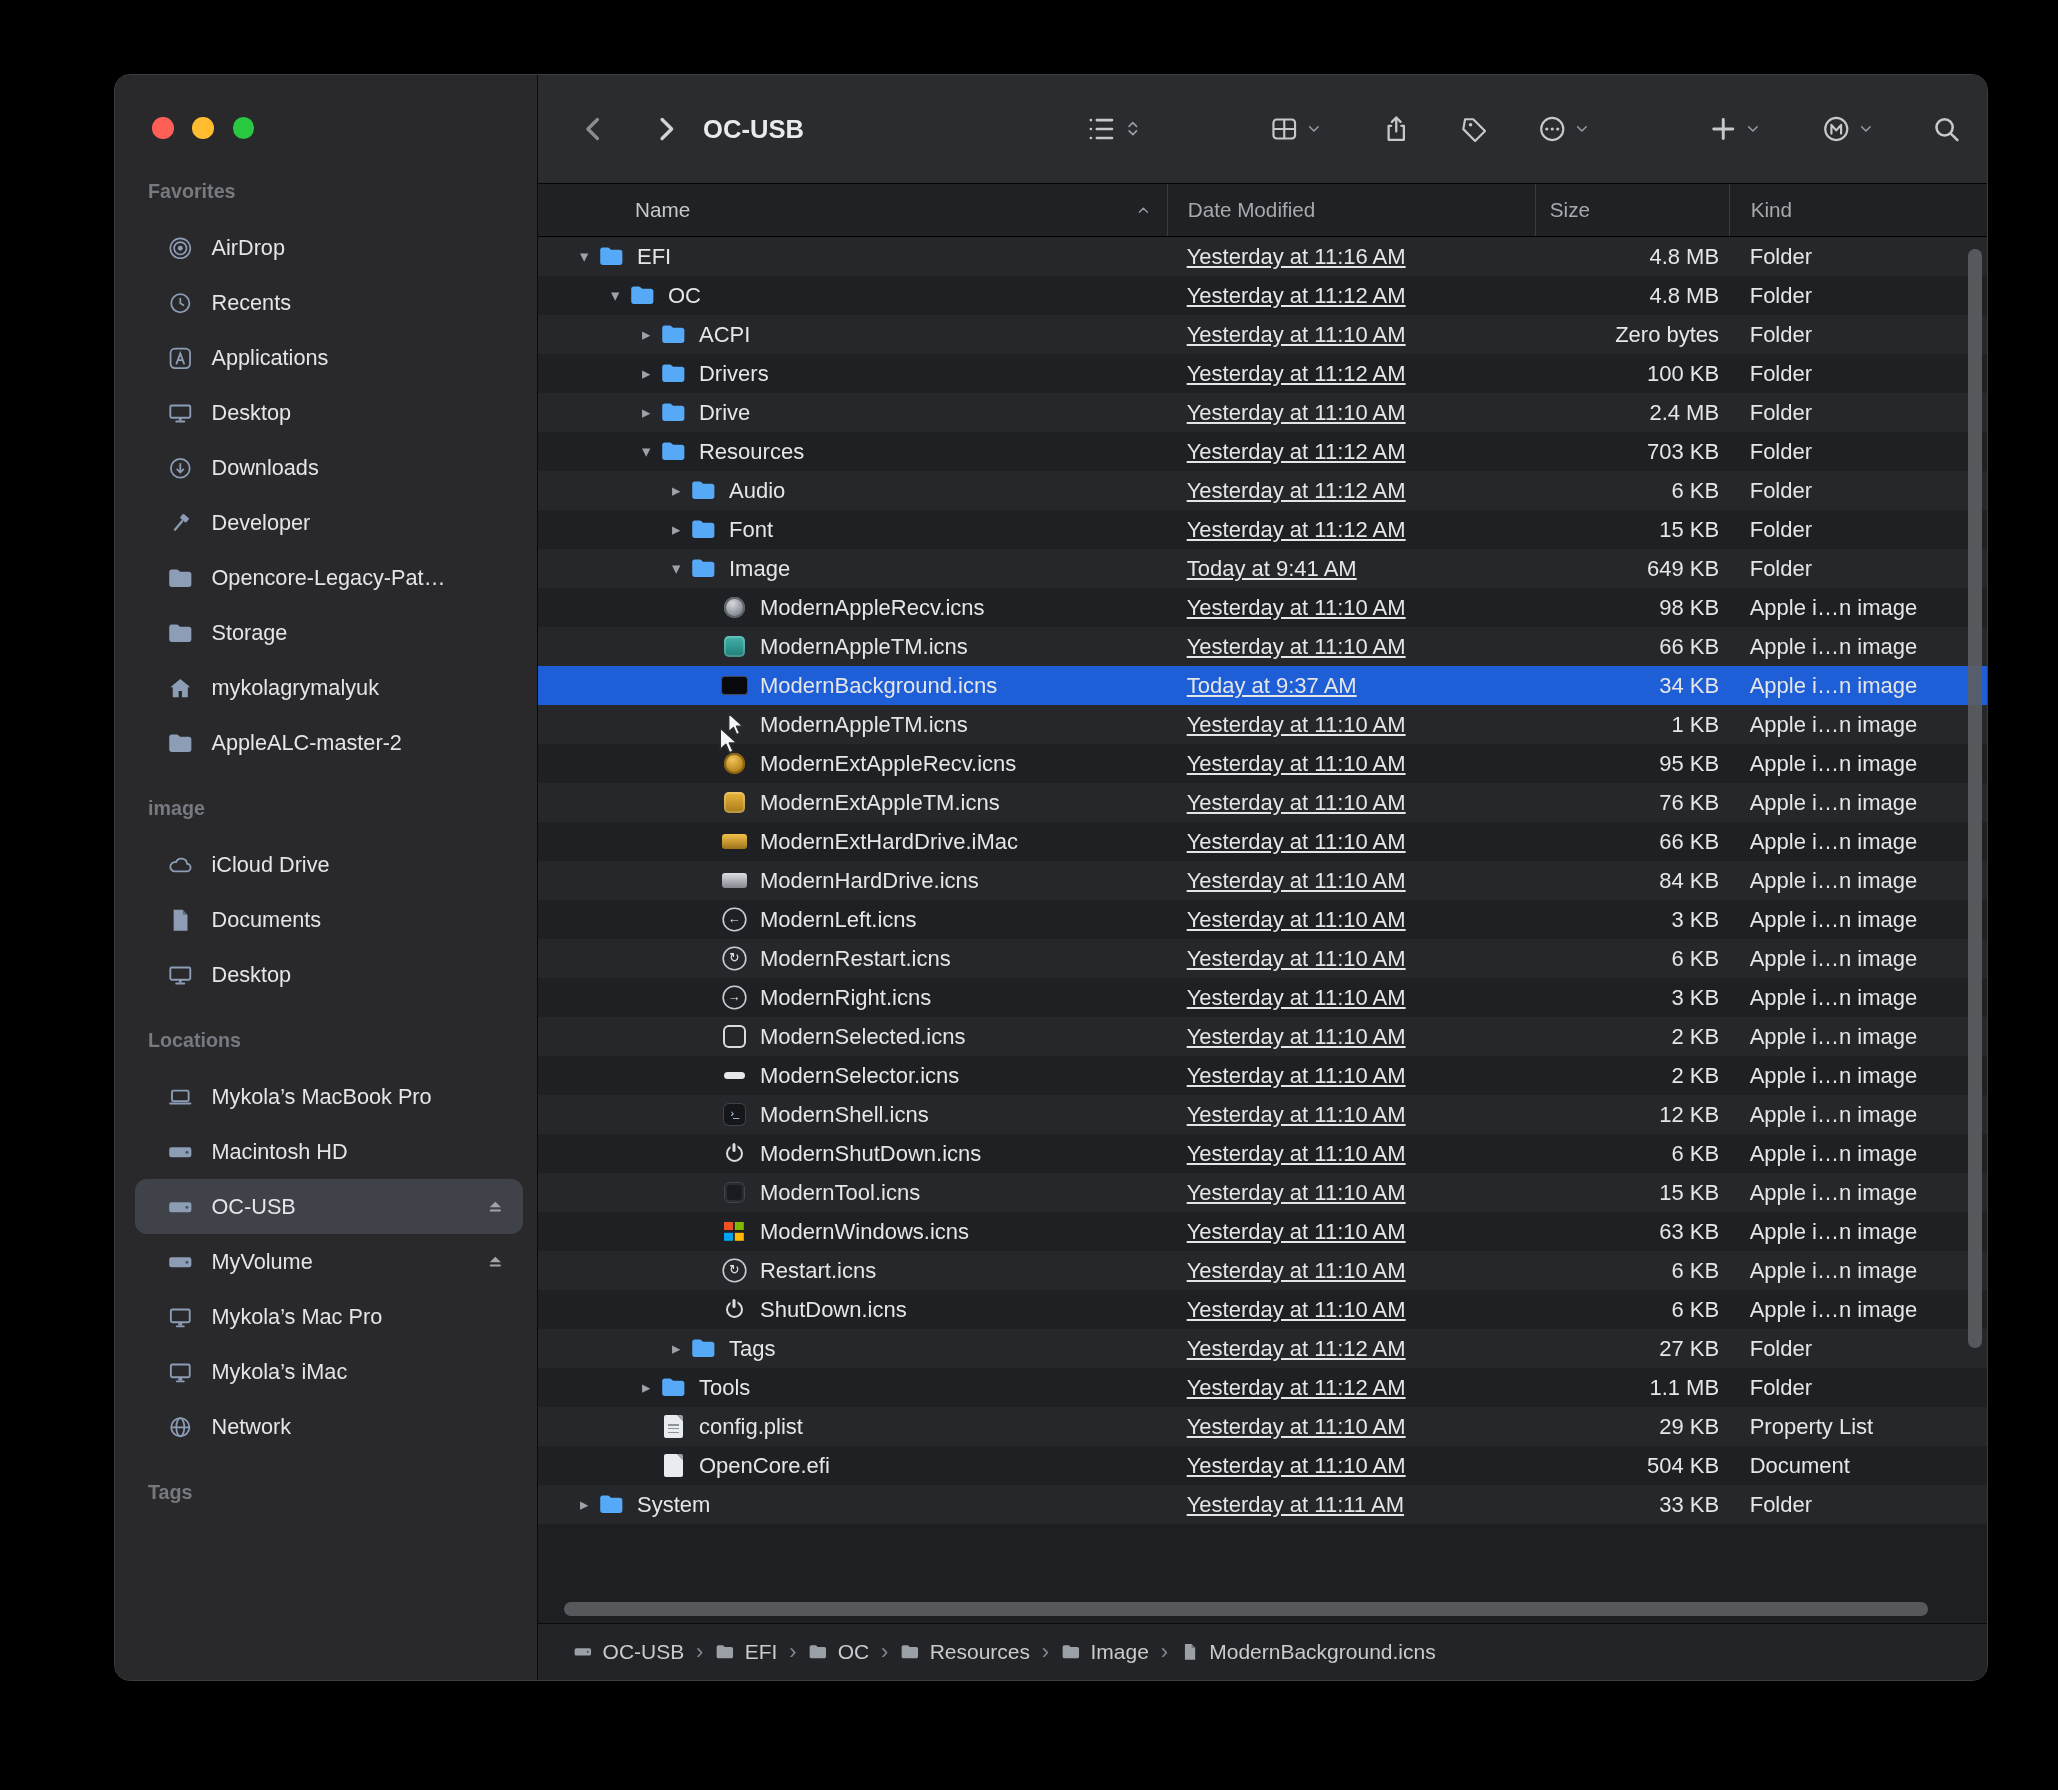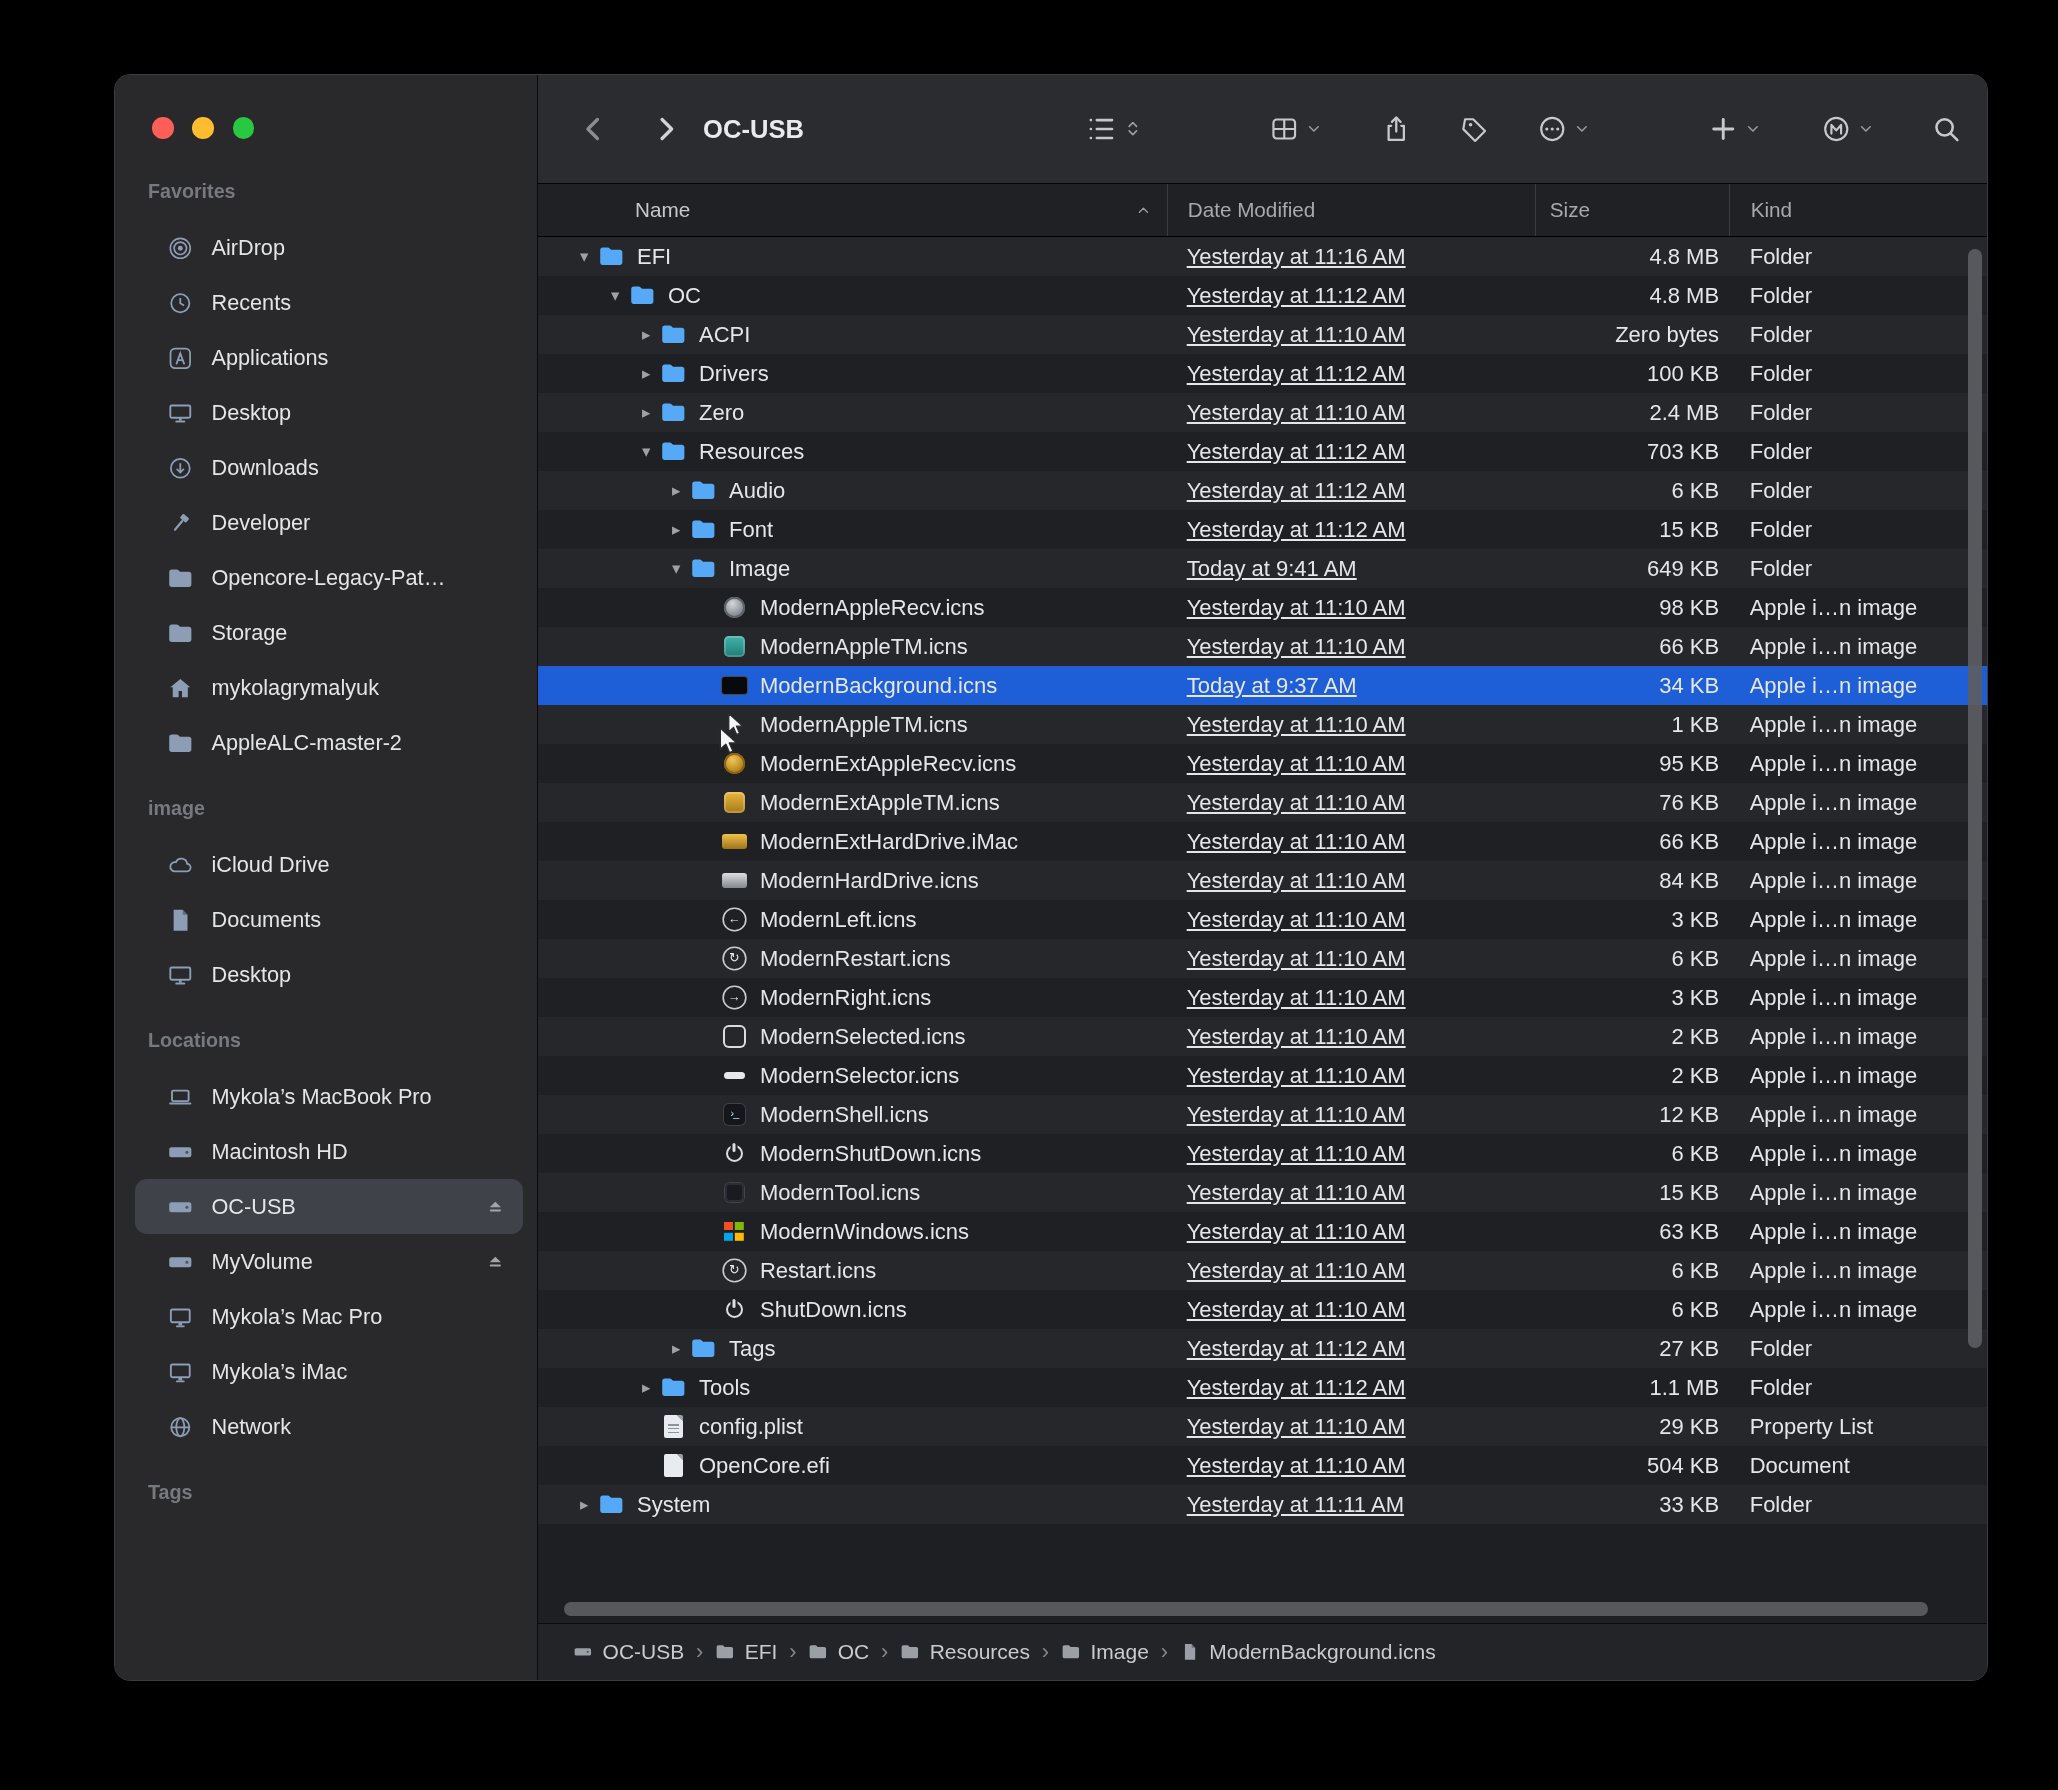--- a/index.html
+++ b/index.html
@@ -632,21 +632,21 @@
     <div class="cell c-kind" data-name="kind-cell">Folder</div>
   </div>
   <div class="row even" data-name="file-row-kexts">
     <div class="cell c-name" data-name="name-cell" style="padding-left:95px">
       <span class="disc" data-name="disclosure-closed-icon">▸</span>
       <span class="fi fi-folder" data-name="folder-icon">
                 <svg class="ic" viewBox="0 0 24 24">
                   <use href="#sym-folder"></use>
                 </svg>
               </span>
-      <span class="fname" data-name="file-name">Zero</span>
+      <span class="fname" data-name="file-name">Drive</span>
     </div>
     <div class="cell c-date" data-name="date-modified-cell">Yesterday at 11:10 AM</div>
     <div class="cell c-size" data-name="size-cell">2.4 MB</div>
     <div class="cell c-kind" data-name="kind-cell">Folder</div>
   </div>
   <div class="row odd" data-name="file-row-resources">
     <div class="cell c-name" data-name="name-cell" style="padding-left:95px">
       <span class="disc" data-name="disclosure-open-icon">▾</span>
       <span class="fi fi-folder" data-name="folder-icon">
                 <svg class="ic" viewBox="0 0 24 24">

